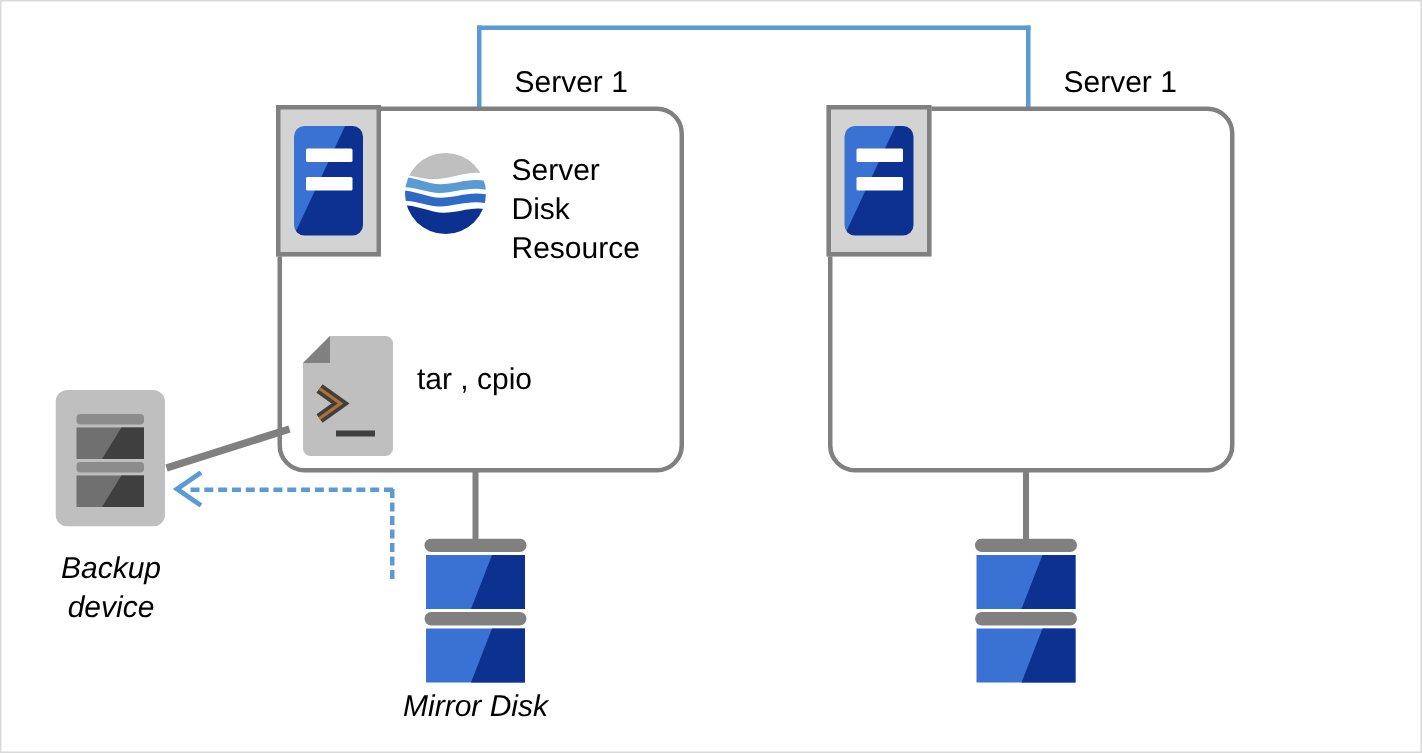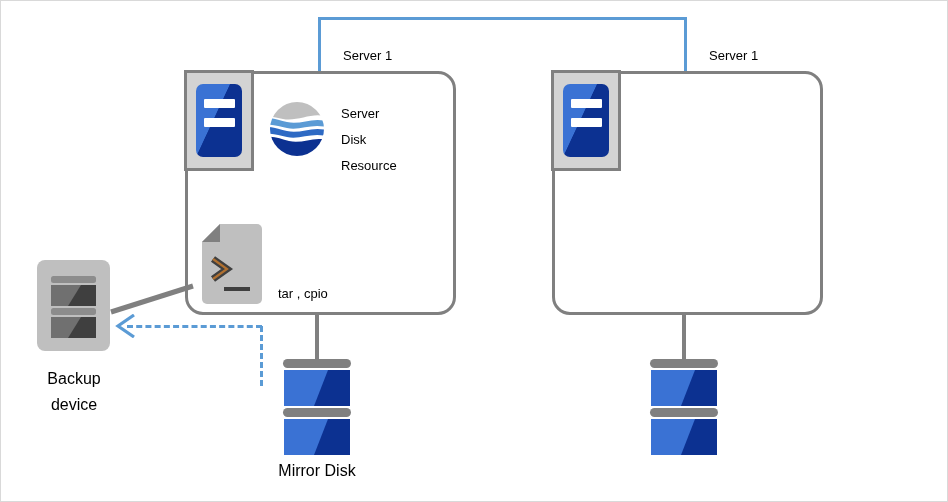--- a/index.html
+++ b/index.html
@@ -13,31 +13,32 @@
     height: 502px;
     background: #ffffff;
     border: 1px solid #d9d9d9;
     box-sizing: border-box;
     font-family: "Liberation Sans", sans-serif;
     overflow: hidden;
   }
   .label {
     position: absolute;
     color: #000000;
-    font-size: 13px;
+    font-size: 20px;
     line-height: 25px;
     white-space: pre;
   }
   .label-center {
     position: absolute;
     color: #000000;
-    font-size: 16px;
+    font-size: 20px;
     line-height: 26px;
     text-align: center;
     white-space: pre-line;
+    font-style: italic;
   }
 
   
   .bracket {
     position: absolute;
     left: 317px;
     top: 16px;
     width: 369px;
     height: 57px;
     border-top: 3px solid #5b9bd5;
@@ -146,21 +147,21 @@
     border-left: 3px dashed #5b9bd5;
   }
   #backup-flow-v { left: 259px; top: 325px; height: 60px; }
   #backup-flow-h { left: 126px; top: 324px; width: 135px; }
   #backup-flow-arrow { position: absolute; left: 114px; top: 313px; width: 22px; height: 24px; }
 
   
   #server1-label { left: 342px; top: 42px; }
   #server2-label { left: 708px; top: 42px; }
   #mirror-disk-resource-label { left: 340px; top: 100px; line-height: 26px; }
-  #tar-cpio-label { left: 277px; top: 240px; margin-top: 40px; }
+  #tar-cpio-label { left: 277px; top: 240px; }
   #backup-device-label { left: 11px; top: 365px; width: 124px; }
   #mirror-disk-label { left: 246px; top: 457px; width: 140px; }
 </style>
 </head>
 <body>
 
 <div id="canvas">
 
   <div class="bracket"></div>
 

